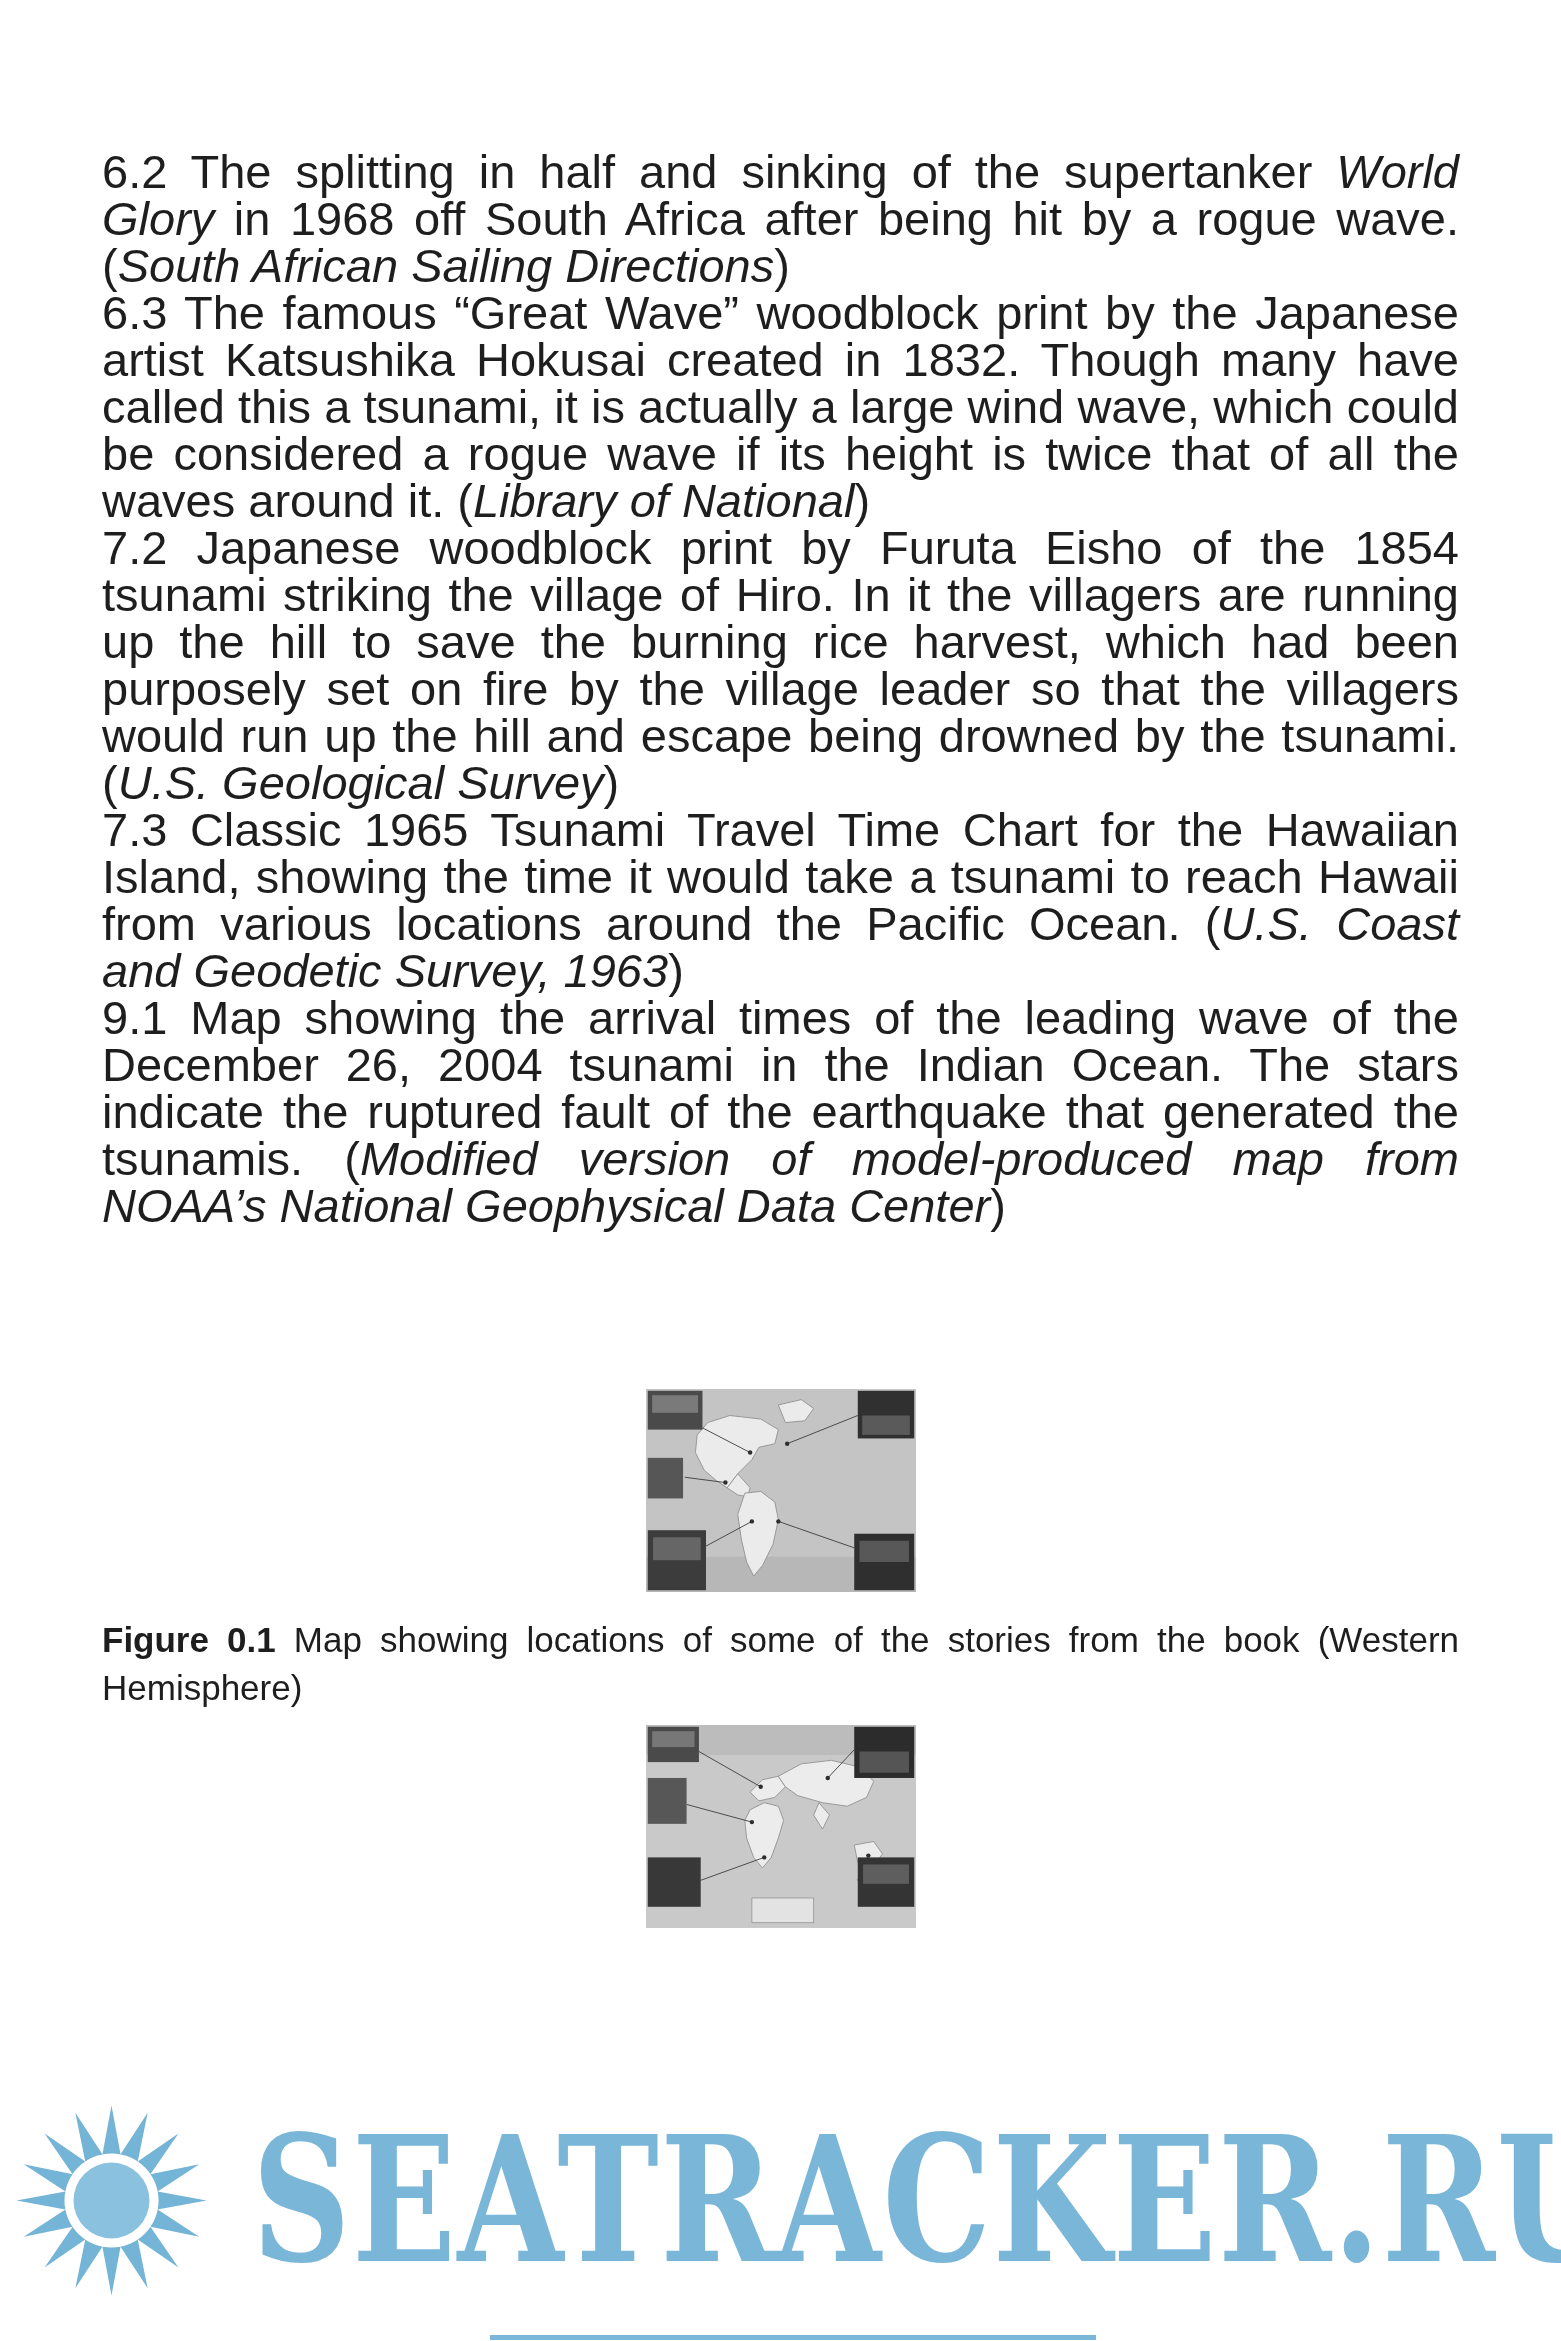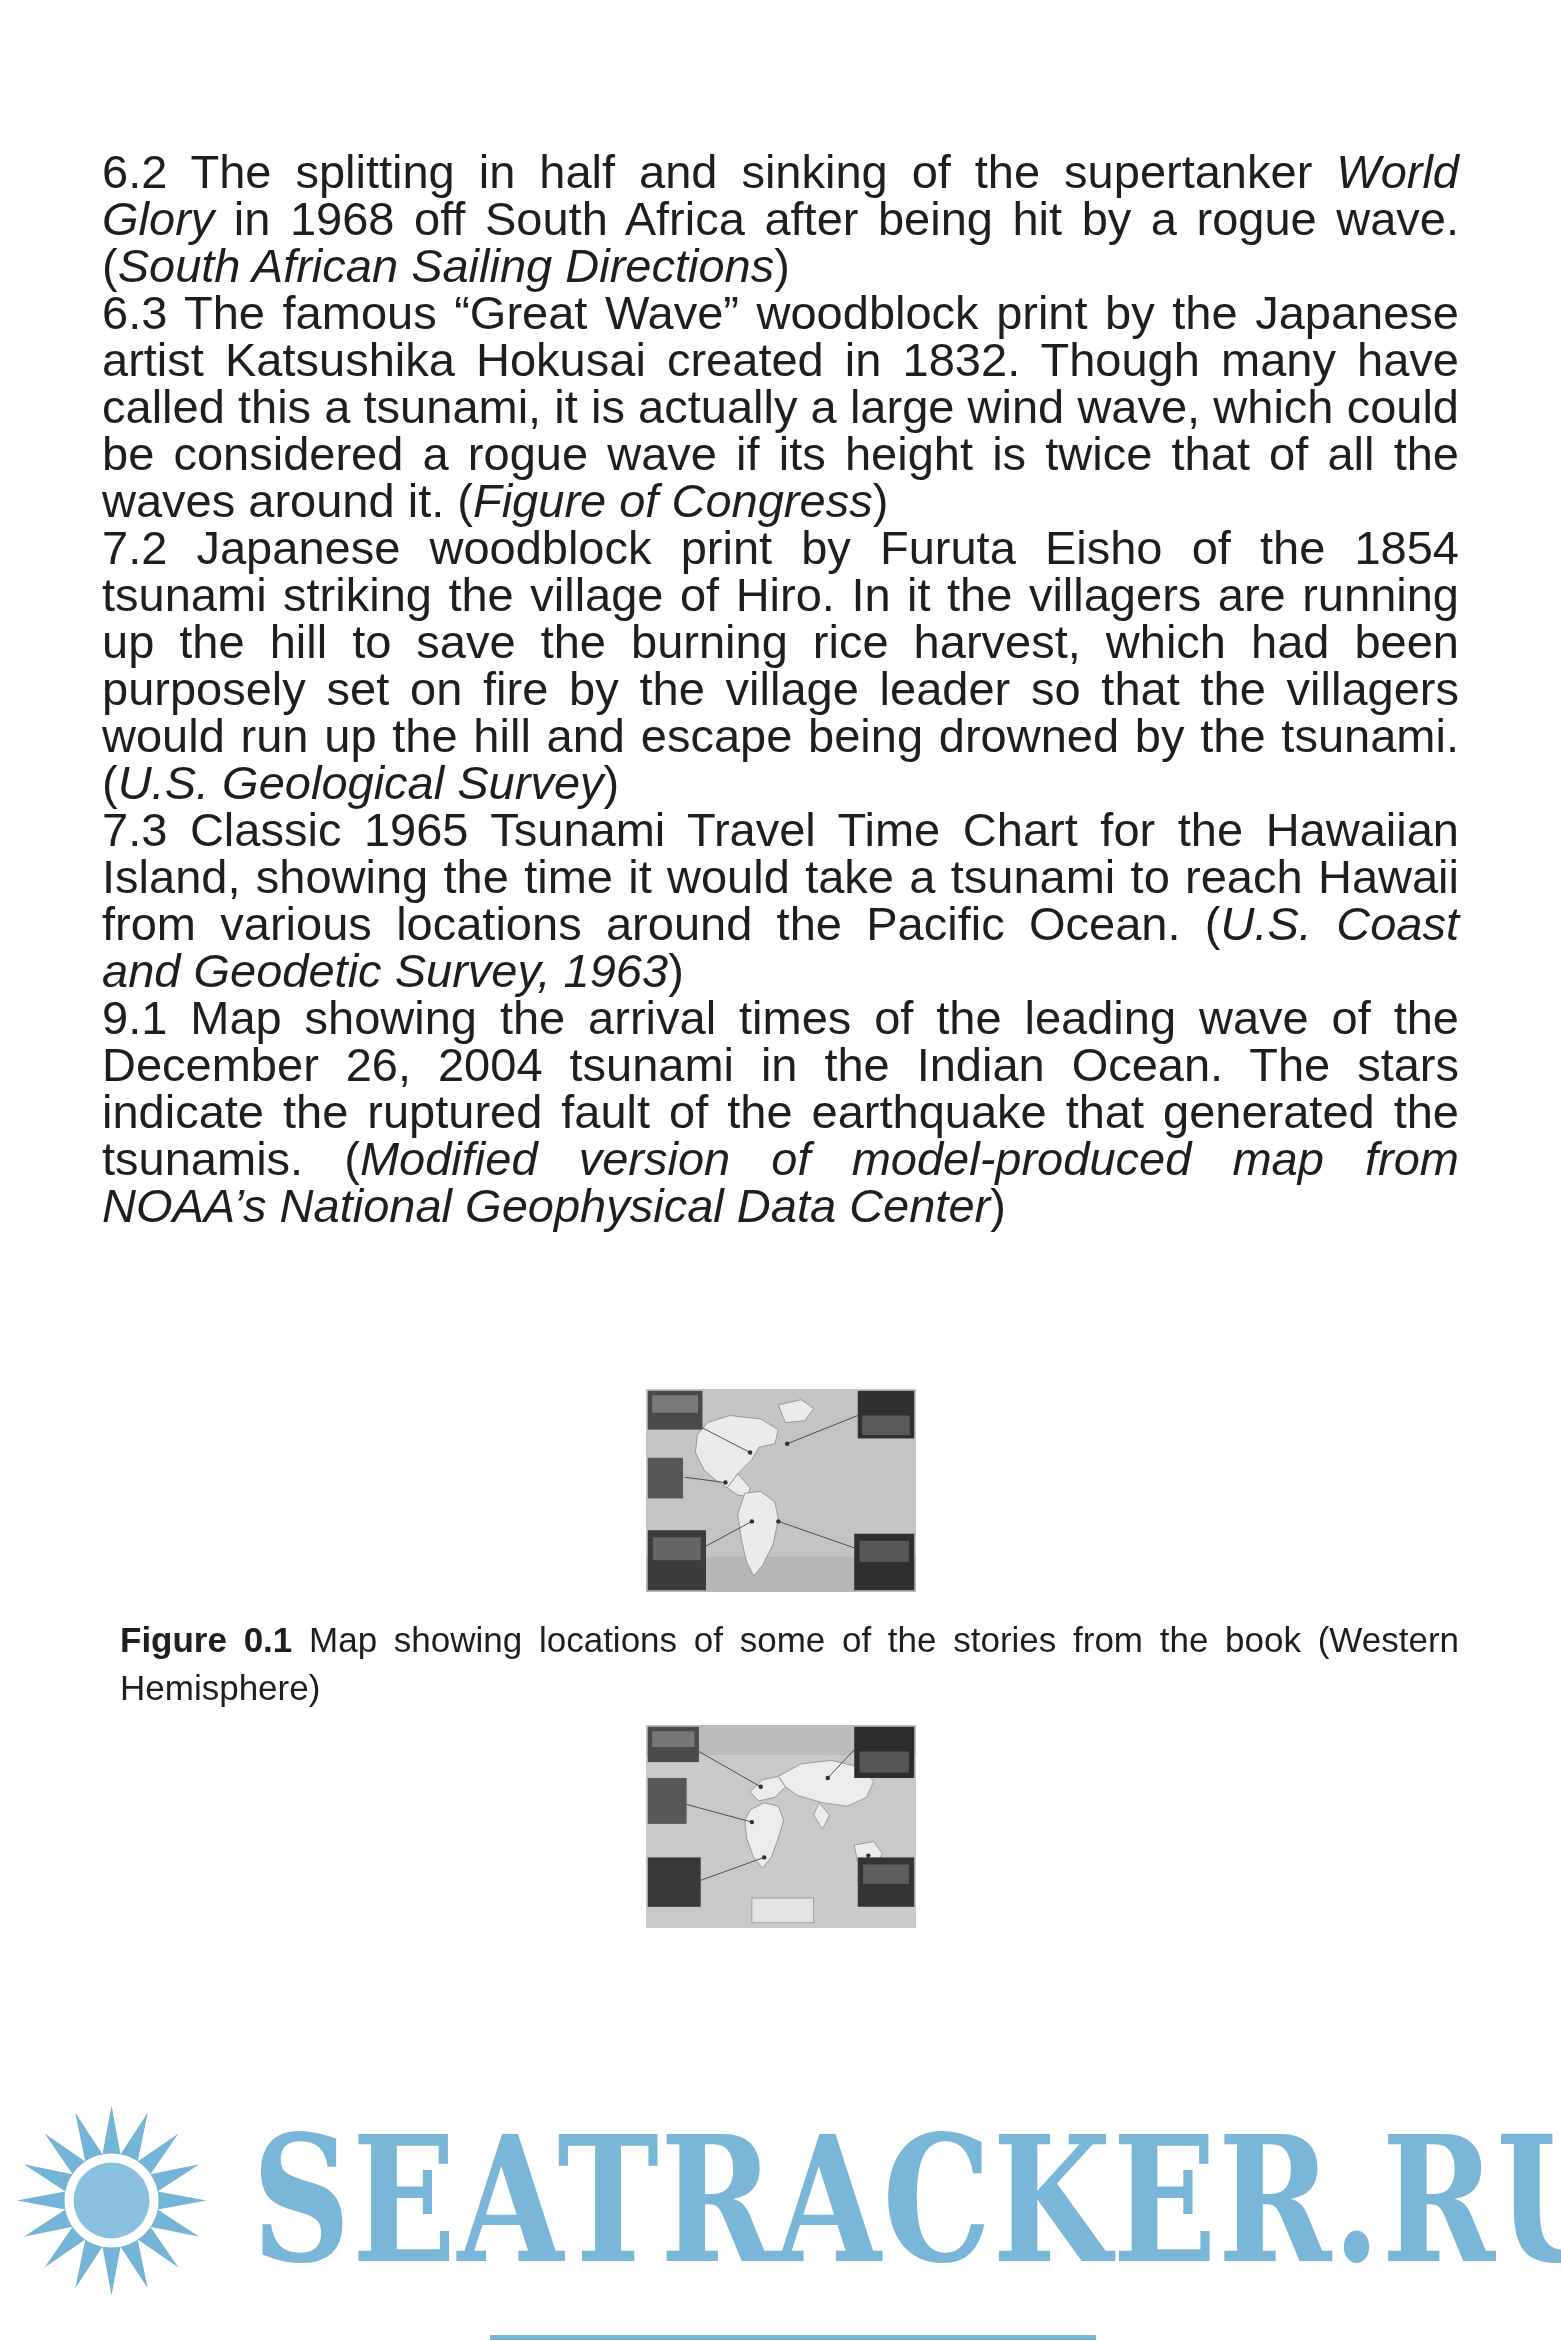--- a/index.html
+++ b/index.html
@@ -21,21 +21,21 @@
   .para { margin:0; }
   .it { font-style:italic; }
 
   .figure-img { position:absolute; left:646px; width:270px; height:203px; }
   #map1 { top:1389px; }
   #map2 { top:1725px; }
   .figure-img svg { width:100%; height:100%; display:block; }
 
   .fig-caption {
     position:absolute; left:102px; right:102px; top:1616px;
-    font-size:35px; line-height:48px; text-align:justify;margin-left:18px;
+    font-size:35px; line-height:48px; text-align:justify;
   }
   .fig-label { font-weight:700; }
 
   .watermark { position:absolute; left:0; top:2085px; width:1407px; height:257px; }
   .sun { position:absolute; left:12.3px; top:16px; width:199px; height:199px; }
   .wm-text {
     position:absolute; left:252px; top:0px;
     font-family:"DejaVu Serif","Liberation Serif",serif;
     font-weight:700;
     font-size:175px; line-height:229px;
@@ -50,21 +50,21 @@
     width:606px; height:5.3px; background:#7ab6d7;
   }
 </style>
 </head>
 <body>
 
 <div class="page">
 
   <div class="text-block">
     <p class="para"><span>6.2 The splitting in half and sinking of the supertanker </span><span class="it">World Glory</span><span> in 1968 off South Africa after being hit by a rogue wave. (</span><span class="it">South African Sailing Directions</span><span>)</span></p>
-    <p class="para"><span>6.3 The famous “Great Wave” woodblock print by the Japanese artist Katsushika Hokusai created in 1832. Though many have called this a tsunami, it is actually a large wind wave, which could be considered a rogue wave if its height is twice that of all the waves around it. (</span><span class="it">Figure of Congress</span><span>)</span></p>
+    <p class="para"><span>6.3 The famous “Great Wave” woodblock print by the Japanese artist Katsushika Hokusai created in 1832. Though many have called this a tsunami, it is actually a large wind wave, which could be considered a rogue wave if its height is twice that of all the waves around it. (</span><span class="it">Library of National</span><span>)</span></p>
     <p class="para"><span>7.2 Japanese woodblock print by Furuta Eisho of the 1854 tsunami striking the village of Hiro. In it the villagers are running up the hill to save the burning rice harvest, which had been purposely set on fire by the village leader so that the villagers would run up the hill and escape being drowned by the tsunami. (</span><span class="it">U.S. Geological Survey</span><span>)</span></p>
     <p class="para"><span>7.3 Classic 1965 Tsunami Travel Time Chart for the Hawaiian Island, showing the time it would take a tsunami to reach Hawaii from various locations around the Pacific Ocean. (</span><span class="it">U.S. Coast and Geodetic Survey, 1963</span><span>)</span></p>
     <p class="para"><span>9.1 Map showing the arrival times of the leading wave of the December 26, 2004 tsunami in the Indian Ocean. The stars indicate the ruptured fault of the earthquake that generated the tsunamis. (</span><span class="it">Modified version of model-produced map from NOAA’s National Geophysical Data Center</span><span>)</span></p>
   </div>
 
   <div class="figure-img" id="map1">
     <svg viewBox="0 0 306 230">
       <rect x="0" y="0" width="306" height="230" fill="#c4c4c4"></rect>
       <rect x="0" y="190" width="306" height="40" fill="#b7b7b7"></rect>
 

